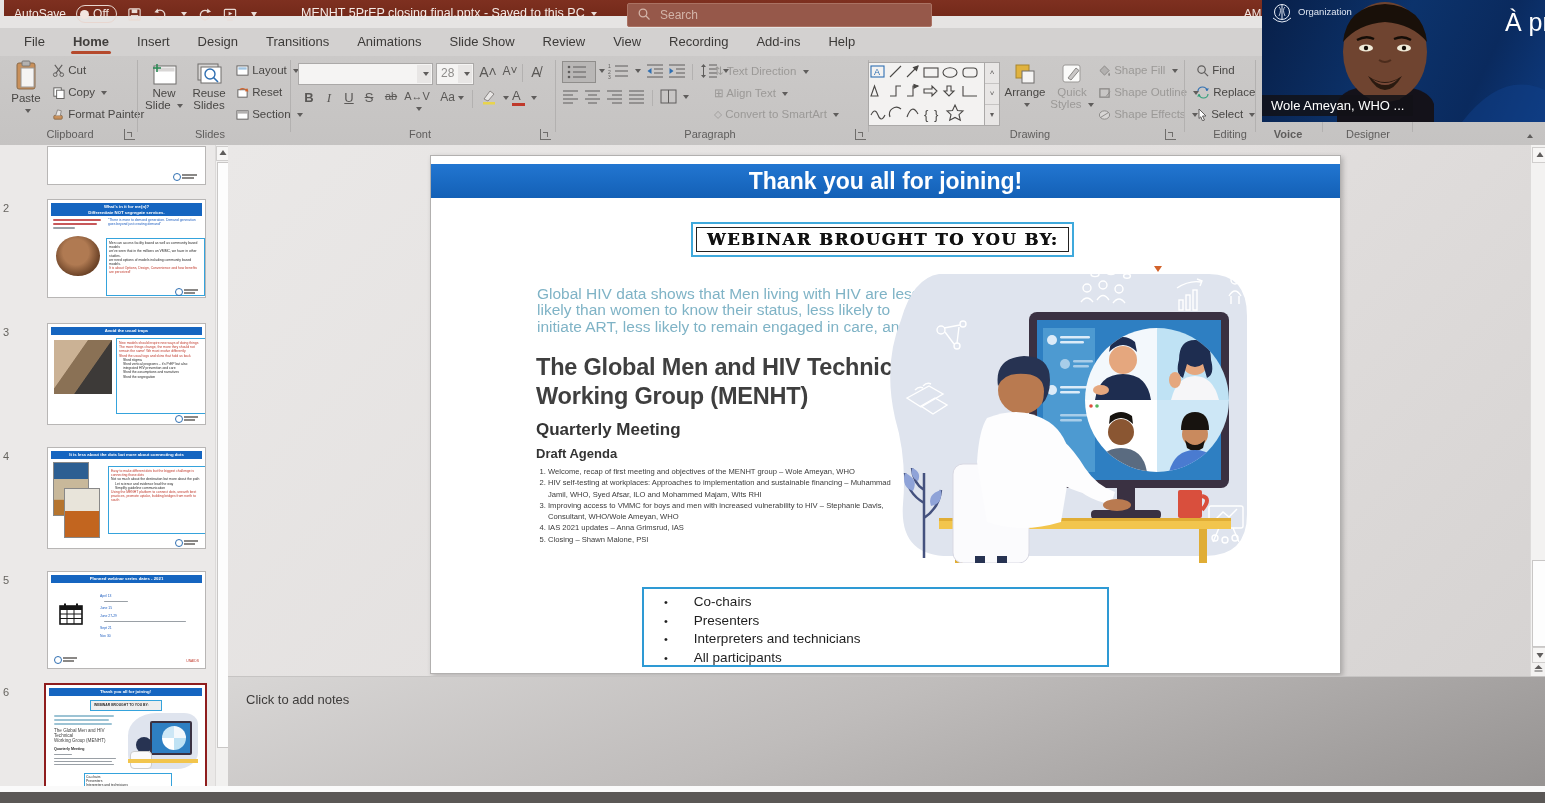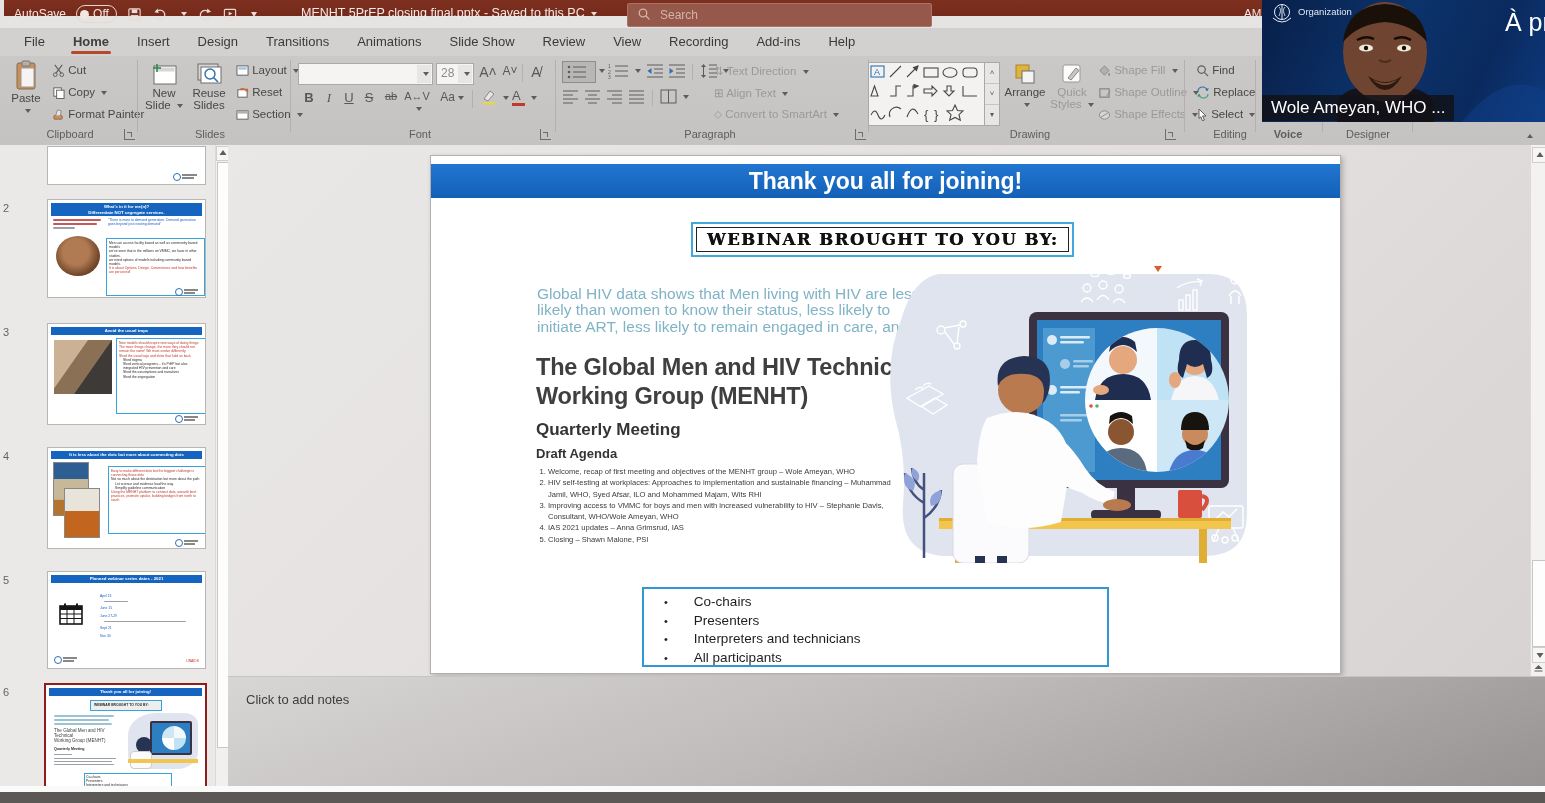--- a/index.html
+++ b/index.html
@@ -35,21 +35,21 @@
   .bigbtn{position:absolute;text-align:center;color:#494745;}
   .ico{display:inline-block;vertical-align:middle;}
   .combo{position:absolute;height:20px;background:#f5f4f3;border:1px solid #aba9a8;}
   .combo .ca{position:absolute;right:1px;top:1px;bottom:1px;width:14px;background:#e8e6e5;display:flex;align-items:center;justify-content:center;}
   .fbtn{position:absolute;font-size:13px;color:#5a5856;width:18px;text-align:center;}
   .active-box{background:#b9b7b6;border:1px solid #8f8d8b;}
   .shapegal{position:absolute;left:868px;top:6px;width:116px;height:62px;background:#f3f2f1;border:1px solid #aba9a8;}
   .scrollcol{position:absolute;left:984px;top:6px;width:14px;height:62px;border:1px solid #aba9a8;background:#e8e6e5;font-size:8px;color:#5f5d5c;text-align:center;line-height:20px;}
   
   .video{left:1262px;top:0;width:283px;height:122px;background:linear-gradient(115deg,#081f48 0%,#0c336c 45%,#0a2a5e 75%,#0e3a7e 100%);z-index:50;overflow:hidden;}
-  .vname{position:absolute;left:0px;top:95px;background:rgba(18,18,24,.85);color:#fff;font-size:17px;padding:3px 9px;}
+  .vname{position:absolute;left:0px;top:95px;background:rgba(18,18,24,.85);color:#fff;font-size:13px;padding:3px 9px;}
   .vtext{position:absolute;left:243px;top:8px;color:#fff;font-size:25px;font-weight:300;white-space:nowrap;}
   .vlogo-caption{position:absolute;left:36px;top:6px;color:#dfe6f2;font-size:9.5px;}
   
   .thumbpanel{left:0;top:145px;width:215px;height:641px;background:#ebe9e8;}
   .pscroll{left:215px;top:145px;width:13px;height:641px;background:#f1f0ef;border-left:1px solid #dcdad9;}
   .pthumb{position:absolute;left:1px;top:17px;width:10px;height:584px;background:#fdfdfd;border:1px solid #c9c7c6;}
   .parrow{position:absolute;left:0px;top:1px;width:12px;height:13px;background:#f7f6f5;border:1px solid #d0cecd;text-align:center;}
   .tno{position:absolute;font-size:11px;color:#66645f;}
   .thumb{position:absolute;left:47px;width:157px;background:#fff;border:1px solid #b8b6b5;overflow:hidden;}
   .thumb.sel{left:44px;border:2px solid #8f1d1d;}

